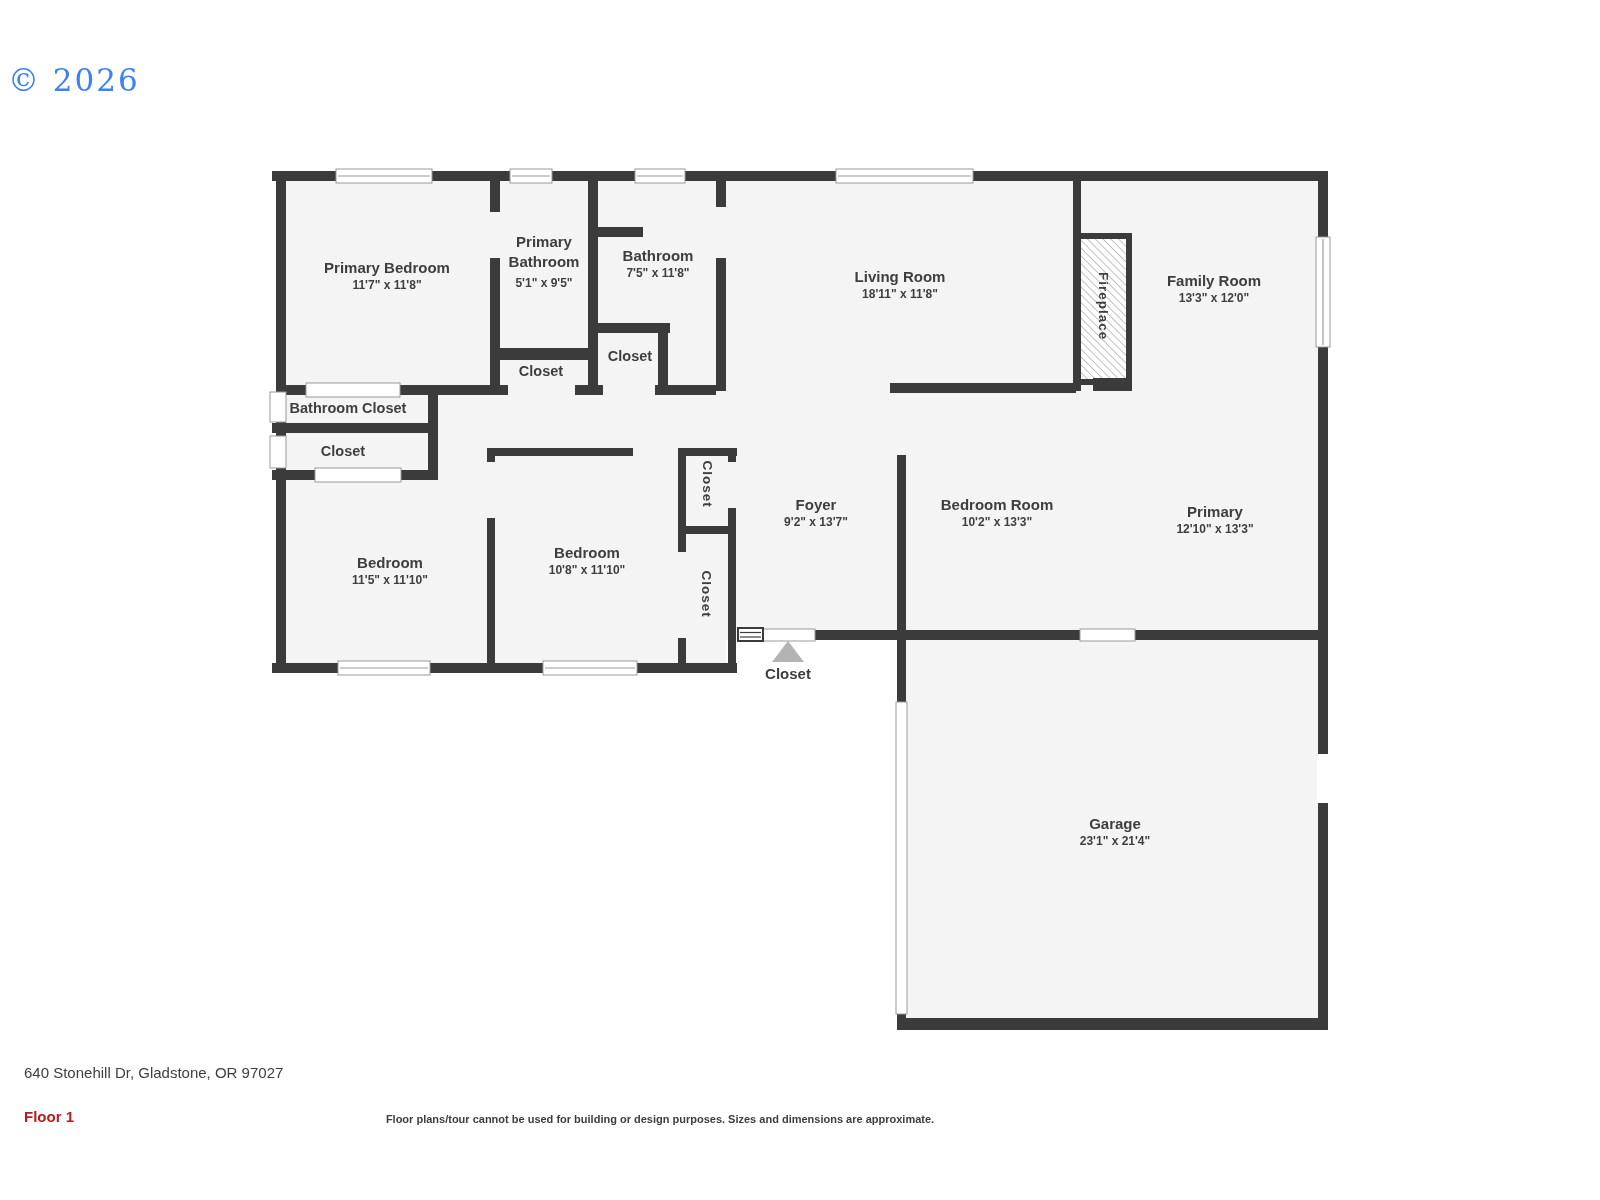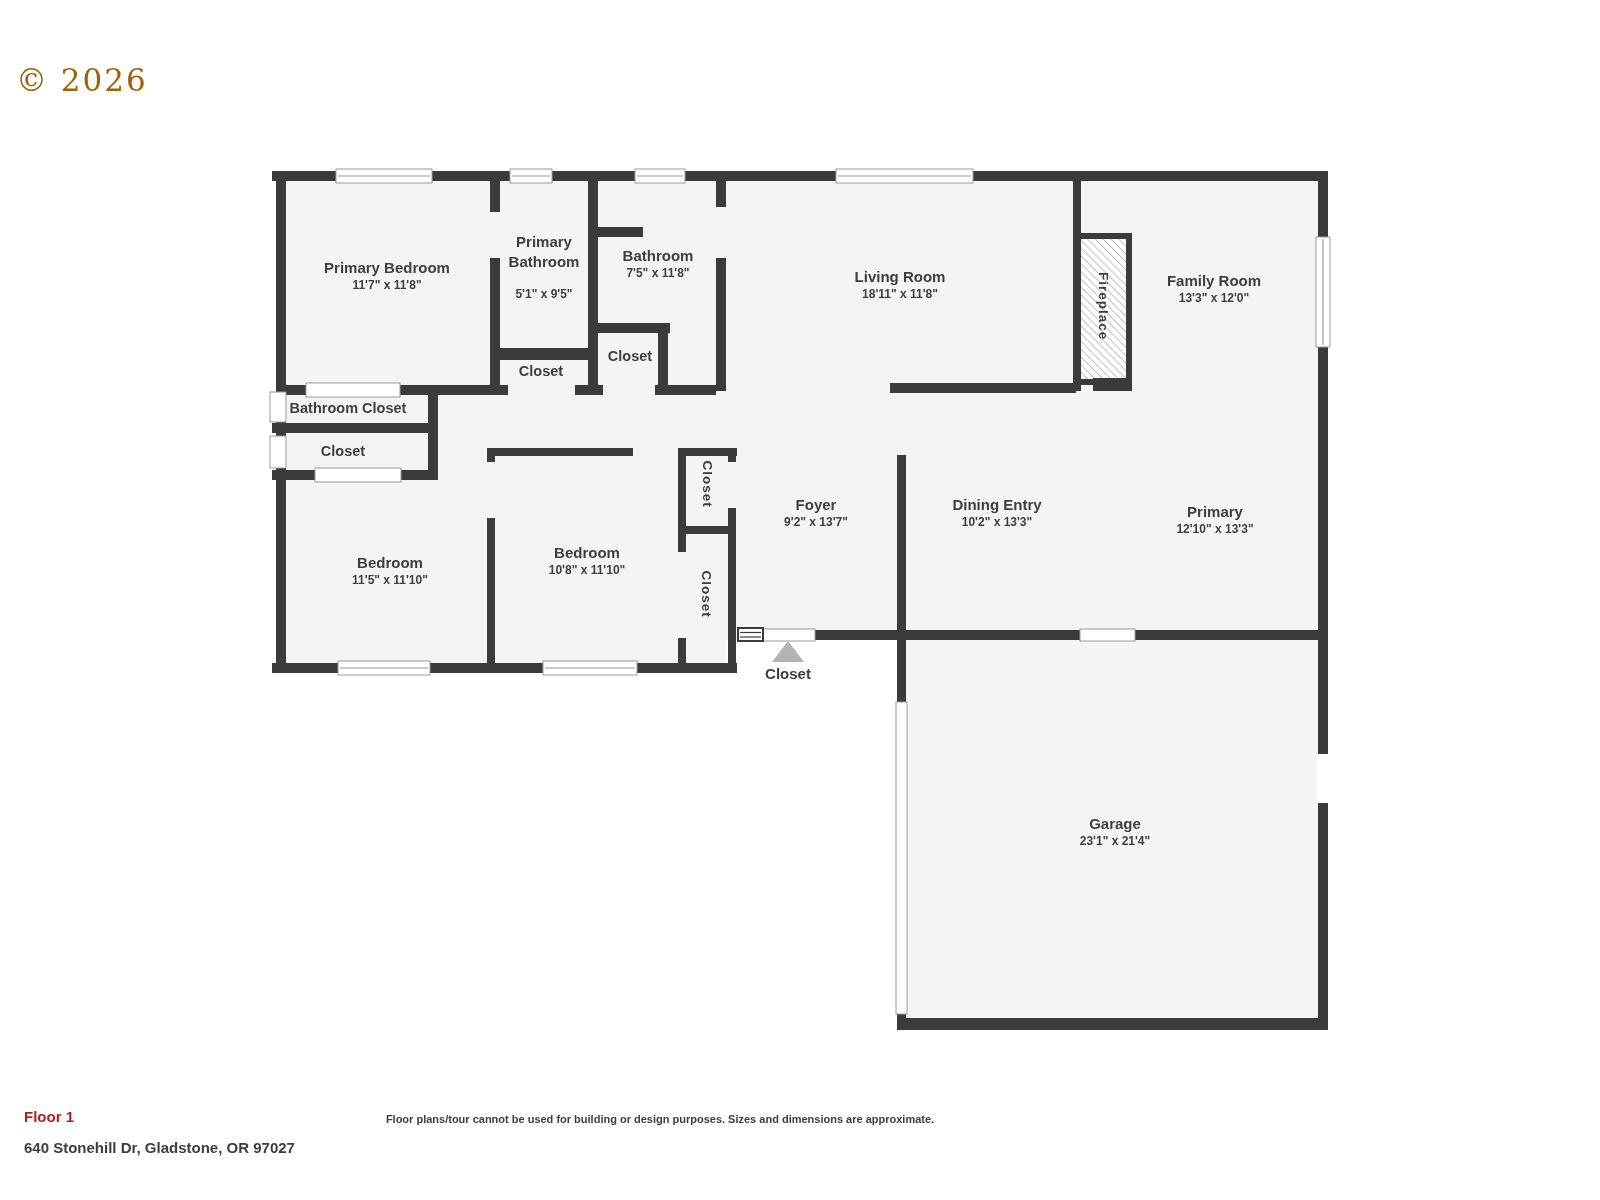--- a/index.html
+++ b/index.html
@@ -4,25 +4,25 @@
 <style>
   html,body{margin:0;padding:0;background:#ffffff;}
   #stage{position:relative;width:1600px;height:1200px;background:#ffffff;overflow:hidden;
          font-family:"Liberation Sans",sans-serif;}
   #plan-svg{position:absolute;left:0;top:0;}
   .room-label{position:absolute;transform:translate(-50%,-50%);text-align:center;
               color:#3e3e40;font-weight:bold;line-height:1.3;white-space:nowrap;}
   .room-label .nm{display:block;font-size:15px;}
   .room-label .dm{display:block;font-size:12px;}
   .room-label.small .nm{font-size:14.5px;}
-  .room-label.wrap .nm{white-space:normal;width:94px;margin:16px auto;}
+  .room-label.wrap .nm{white-space:normal;width:94px;margin:5px auto;}
   .room-label.vert span{writing-mode:vertical-rl;font-size:13.5px;letter-spacing:1px;}
   #watermark{position:absolute;left:8px;top:62px;font-family:"DejaVu Serif",serif;
-             font-size:31px;letter-spacing:2px;color:#a16207;margin-left:8px;}
-  #addr{position:absolute;left:24px;top:1139px;font-size:15px;font-weight:bold;color:#3e3e40;}
+             font-size:31px;letter-spacing:2px;color:#3b82f6;}
+  #addr{position:absolute;left:24px;top:1064px;font-size:15px;font-weight:normal;color:#3e3e40;}
   #floor{position:absolute;left:24px;top:1108px;font-size:15px;font-weight:bold;color:#b91c1c;}
   #disclaimer{position:absolute;left:0;top:1113px;width:1320px;text-align:center;
               font-size:11px;font-weight:bold;color:#3e3e40;}
 </style>
 </head>
 <body>
 
 <div id="stage">
 
   <svg id="plan-svg" width="1600" height="1200" viewBox="0 0 1600 1200">
@@ -163,21 +163,21 @@
     <span>Closet</span>
   </div>
   <div class="room-label vert" style="left:706px;top:597px">
     <span>Closet</span>
   </div>
   <div class="room-label" style="left:816px;top:513px">
     <span class="nm">Foyer</span>
     <span class="dm">9'2" x 13'7"</span>
   </div>
   <div class="room-label" style="left:997px;top:513px">
-    <span class="nm">Dining Entry</span>
+    <span class="nm">Bedroom Room</span>
     <span class="dm">10'2" x 13'3"</span>
   </div>
   <div class="room-label" style="left:1215px;top:520px">
     <span class="nm">Primary</span>
     <span class="dm">12'10" x 13'3"</span>
   </div>
   <div class="room-label" style="left:1115px;top:832px">
     <span class="nm">Garage</span>
     <span class="dm">23'1" x 21'4"</span>
   </div>

